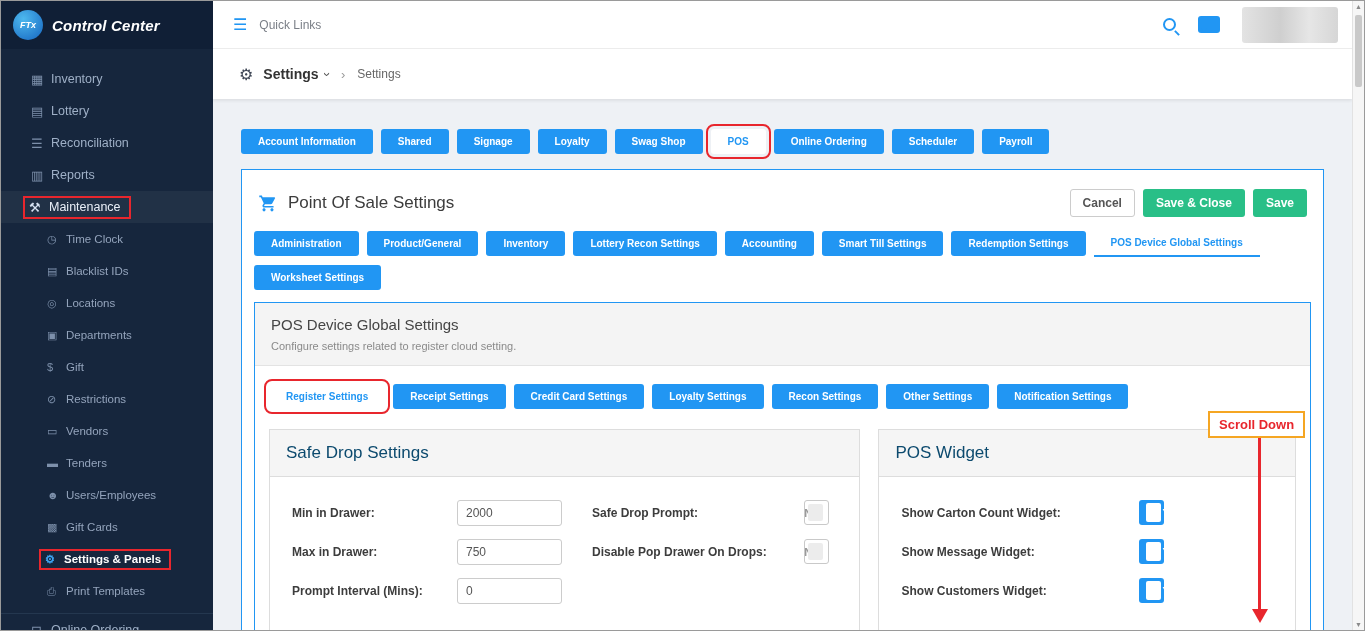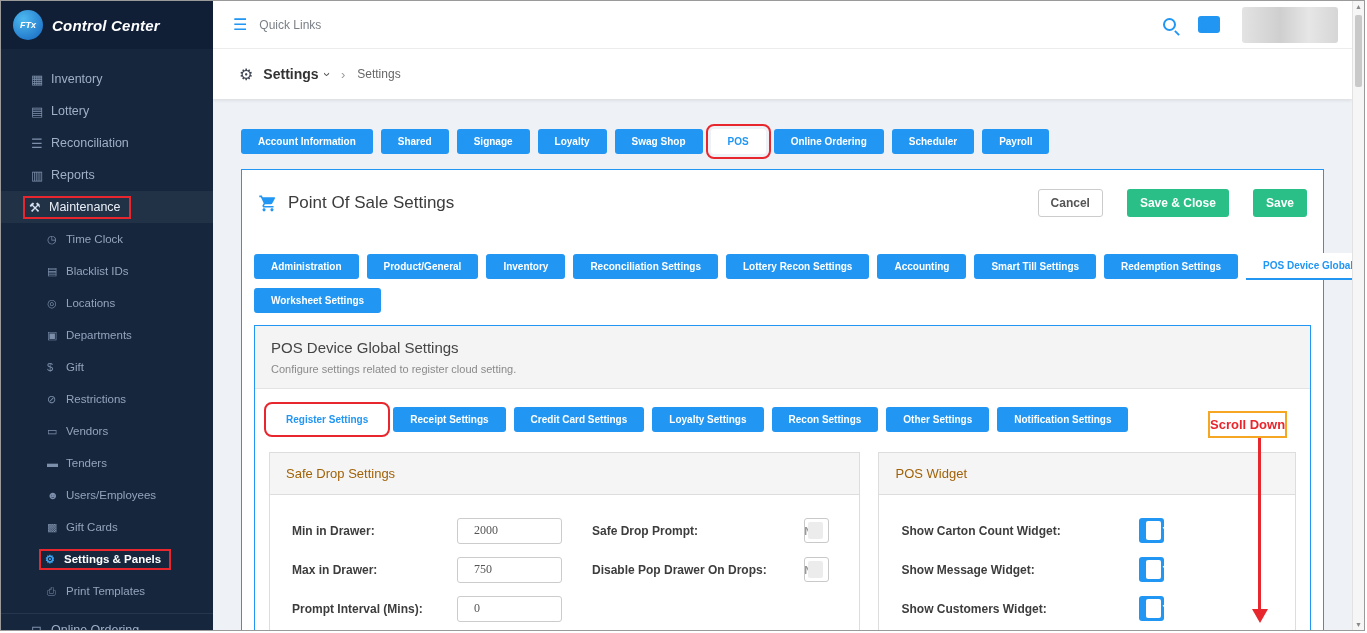--- a/index.html
+++ b/index.html
@@ -53,61 +53,61 @@
   .content { position:absolute; left:212px; top:98px; right:12px; bottom:0; background:#eef1f5; padding:30px 28px 0 28px; overflow:hidden; }
   .pill-row { display:flex; gap:8px; align-items:center; }
   .pill { background:#2196f3; color:#fff; border:none; font-family:inherit; font-size:10px; font-weight:600; padding:7px 17px;
           border-radius:3px; cursor:pointer; white-space:nowrap; }
   .pill.active { background:#fff; color:#2196f3; }
   .anno-red { outline:2px solid #e8262d; outline-offset:3px; }
 
   .panel { margin-top:15px; background:#fff; border:1px solid #2196f3; min-height:470px; padding:12px 12px 0 12px; }
   .panel-head { display:flex; align-items:center; height:42px; padding:0 4px; }
   .panel-title { font-size:17px; color:#3c3c3c; margin-left:10px; }
-  .panel-actions { margin-left:auto; display:flex; gap:24px;border-radius:12px; }
+  .panel-actions { margin-left:auto; display:flex; gap:8px;border-radius:12px; }
   .btn { font-family:inherit; font-size:12px; font-weight:600; padding:6px 12px; border-radius:3px; cursor:pointer; border:1px solid transparent; }
   .btn.ghost { background:#fff; border-color:#ccc; color:#555; }
   .btn.green { background:#29bf87; color:#fff; }
 
-  .tabs-wrap { margin-top:29px; }
+  .tabs-wrap { margin-top:6px; }
   .tabs-row2 { margin-top:8px; }
   .pill.tab-active-u { background:#fff; color:#2196f3; border-bottom:2px solid #2196f3; border-radius:3px 3px 0 0; }
 
   .inner-box { margin-top:12px; border:1px solid #2196f3; background:#fff; min-height:330px; }
   .section-head { background:#f4f4f4; border-bottom:1px solid #e3e3e3; padding:13px 16px; }
   .section-title { font-size:15px; color:#454545; }
   .section-sub { font-size:11px; color:#8a8a8a; margin-top:7px; }
   .device-tabs { padding:18px 14px 6px 14px; }
 
   .cards { display:flex; gap:18px; padding:0 14px; margin-top:14px; }
   .card { border:1px solid #ddd; background:#fff; }
   .card.left { width:595px; height:250px; }
   .card.right { width:420px; height:250px; }
-  .card-head { background:#f5f5f5; border-bottom:1px solid #ddd; padding:13px 16px; font-size:13px; color:#a16207; }
+  .card-head { background:#f5f5f5; border-bottom:1px solid #ddd; padding:13px 16px; font-size:17px; color:#0c4a6e; }
   .card-body { padding:16px 22px 0 22px; }
 
   .sd-grid { display:flex; }
   .sd-col-l { width:300px; }
   .sd-col-r { flex:1; }
   .frow { display:flex; align-items:center; height:39px; }
   .flabel { font-size:12px; font-weight:700; color:#3d3d3d; }
   .sd-col-l .flabel { width:165px; }
   .sd-col-r .flabel { width:212px; }
   .pw-row .flabel { width:238px; }
-  .tinput { width:105px; height:26px; border:1px solid #ccc; border-radius:3px; padding:0 16px; font-size:12px; color:#555; font-family:Liberation Serif, serif; }
+  .tinput { width:105px; height:26px; border:1px solid #ccc; border-radius:3px; padding:0 8px; font-size:12px; color:#555; font-family:Liberation Sans, sans-serif; }
 
   .toggle { position:relative; width:25px; height:25px; border-radius:3px; font-size:11px; font-weight:700; display:flex; align-items:center; cursor:pointer; flex:0 0 auto;text-align:right; }
   .toggle.yes { background:#2196f3; color:#fff; padding-left:23px; }
   .toggle.yes .knob { position:absolute; right:3px; top:3px; bottom:3px; width:15px; background:#fff; border-radius:2px; }
   .toggle.no { background:#fff; border:1px solid #c9c9c9; color:#9a9a9a; justify-content:flex-end; padding-right:9px; }
   .toggle.no .knob { position:absolute; left:3px; top:3px; bottom:3px; width:15px; background:#ececec; border-radius:2px; }
 
   
   .scrolldown-box { position:absolute; left:1207px; top:410px; z-index:40; background:#fff; border:2px solid #f5a623;
-                    color:#e8262d; font-size:13px; font-weight:700; padding:4px 0; }
+                    color:#e8262d; font-size:13px; font-weight:700; padding:4px 9px; }
   .scroll-arrow-line { position:absolute; left:1257px; top:437px; width:3px; height:172px; background:#e8262d; z-index:40; }
   .scroll-arrow-head { position:absolute; left:1251px; top:608px; width:0; height:0; z-index:40;
                        border-left:8px solid transparent; border-right:8px solid transparent; border-top:14px solid #e8262d; }
 
   
   .vscroll { position:absolute; right:0; top:0; bottom:0; width:12px; background:#f6f6f6; border-left:1px solid #e2e2e2; z-index:30; }
   .vscroll .arr { position:absolute; left:0; right:0; text-align:center; font-size:7px; color:#8a8a8a; cursor:pointer; }
   .vscroll .arr.up { top:2px; }
   .vscroll .arr.down { bottom:2px; }
   .vscroll .thumb { position:absolute; left:2px; right:2px; top:14px; height:72px; background:#c9c9c9; border-radius:2px; cursor:pointer; }
@@ -252,21 +252,20 @@
           <button class="btn green">Save &amp; Close</button>
           <button class="btn green">Save</button>
         </div>
       </div>
 
       <div class="tabs-wrap">
         <div class="pill-row">
           <button class="pill">Administration</button>
           <button class="pill">Product/General</button>
           <button class="pill">Inventory</button>
-          <button class="pill">Reconciliation Settings</button>
           <button class="pill">Lottery Recon Settings</button>
           <button class="pill">Accounting</button>
           <button class="pill">Smart Till Settings</button>
           <button class="pill">Redemption Settings</button>
           <button class="pill tab-active-u">POS Device Global Settings</button>
         </div>
         <div class="pill-row tabs-row2">
           <button class="pill">Worksheet Settings</button>
         </div>
       </div>

